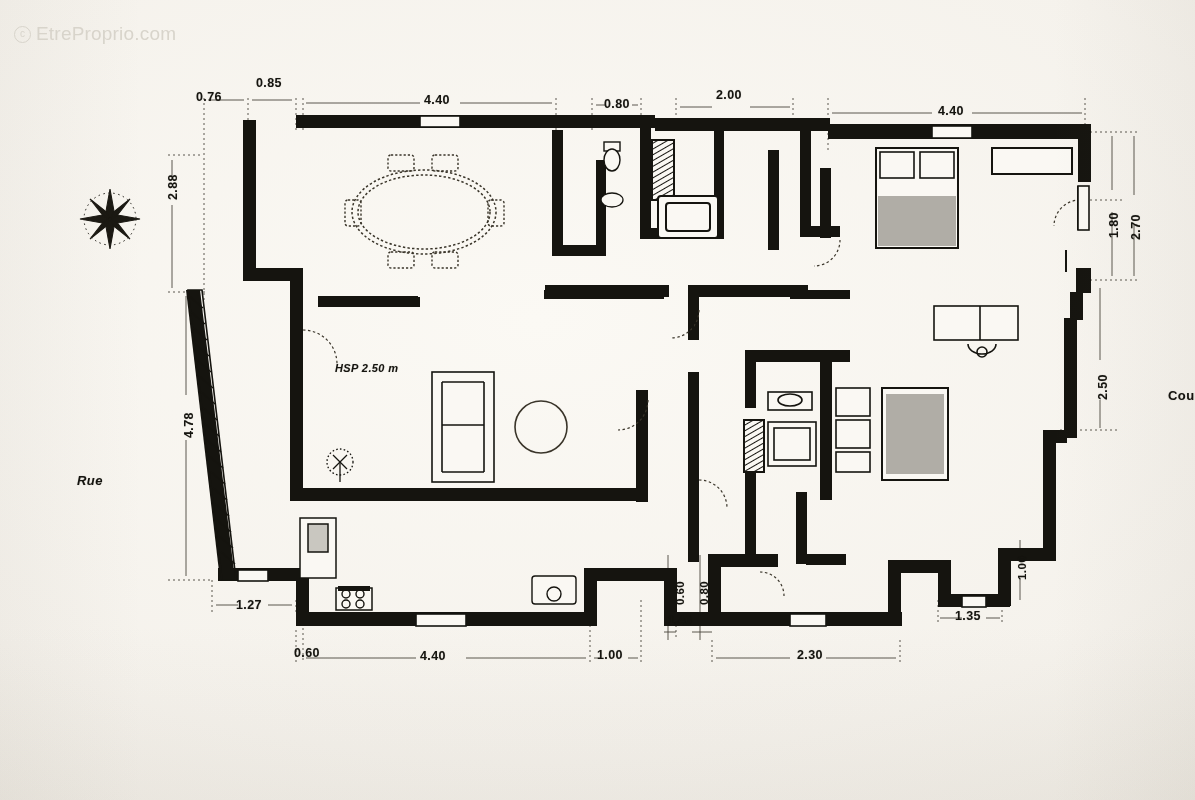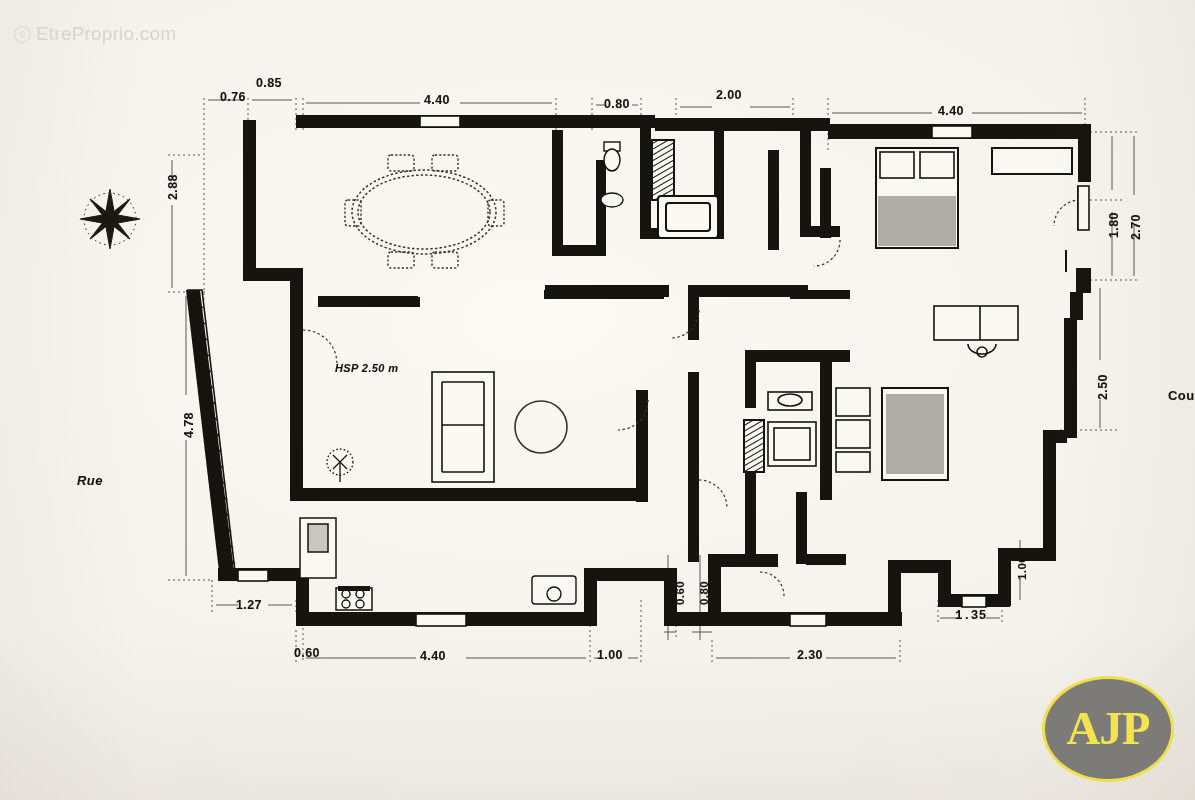--- a/index.html
+++ b/index.html
@@ -469,21 +469,21 @@
 
   </svg>
 
   <div id="paper-shade"></div>
 
   <div id="watermark">
     <span class="wm-c">c</span>
     <span>EtreProprio.com</span>
   </div>
 
-  <div class="anno" style="left:220px; top:90px;">0.76</div>
+  <div class="anno" style="left:196px; top:90px;">0.76</div>
   <div class="anno" style="left:256px; top:76px;">0.85</div>
   <div class="anno" style="left:424px; top:93px;">4.40</div>
   <div class="anno" style="left:604px; top:97px;">0.80</div>
   <div class="anno" style="left:716px; top:88px;">2.00</div>
   <div class="anno" style="left:938px; top:104px;">4.40</div>
 
   <div class="anno rot90" style="left:166px; top:200px;">2.88</div>
   <div class="anno rot90" style="left:182px; top:438px;">4.78</div>
 
   <div class="anno rot90" style="left:1107px; top:238px;">1.80</div>
@@ -493,24 +493,20 @@
 
   <div class="anno rot90 small" style="left:674px; top:605px;">0.60</div>
   <div class="anno rot90 small" style="left:698px; top:605px;">0.80</div>
 
   <div class="anno" style="left:236px; top:598px;">1.27</div>
   <div class="anno" style="left:294px; top:646px;">0.60</div>
   <div class="anno" style="left:420px; top:649px;">4.40</div>
   <div class="anno" style="left:597px; top:648px;">1.00</div>
   <div class="anno small" style="left:668px; top:614px;text-align:center;">1.46</div>
   <div class="anno" style="left:797px; top:648px;">2.30</div>
-  <div class="anno" style="left:955px; top:609px;font-family:Liberation Mono, monospace;">1.35</div>
+  <div class="anno" style="left:955px; top:609px;">1.35</div>
 
   <div class="anno hsp" style="left:335px; top:362px;">HSP 2.50 m</div>
   <div class="anno italic" style="left:77px; top:473px; font-size:13px;">Rue</div>
   <div class="anno" style="left:1168px; top:388px; font-size:13px;">Cour</div>
 
-  <div id="ajp-logo">
-    <div class="ellipse"></div>
-    <div class="ajp-text">AJP</div>
-  </div>
 
 </div>
 
 </body></html>

